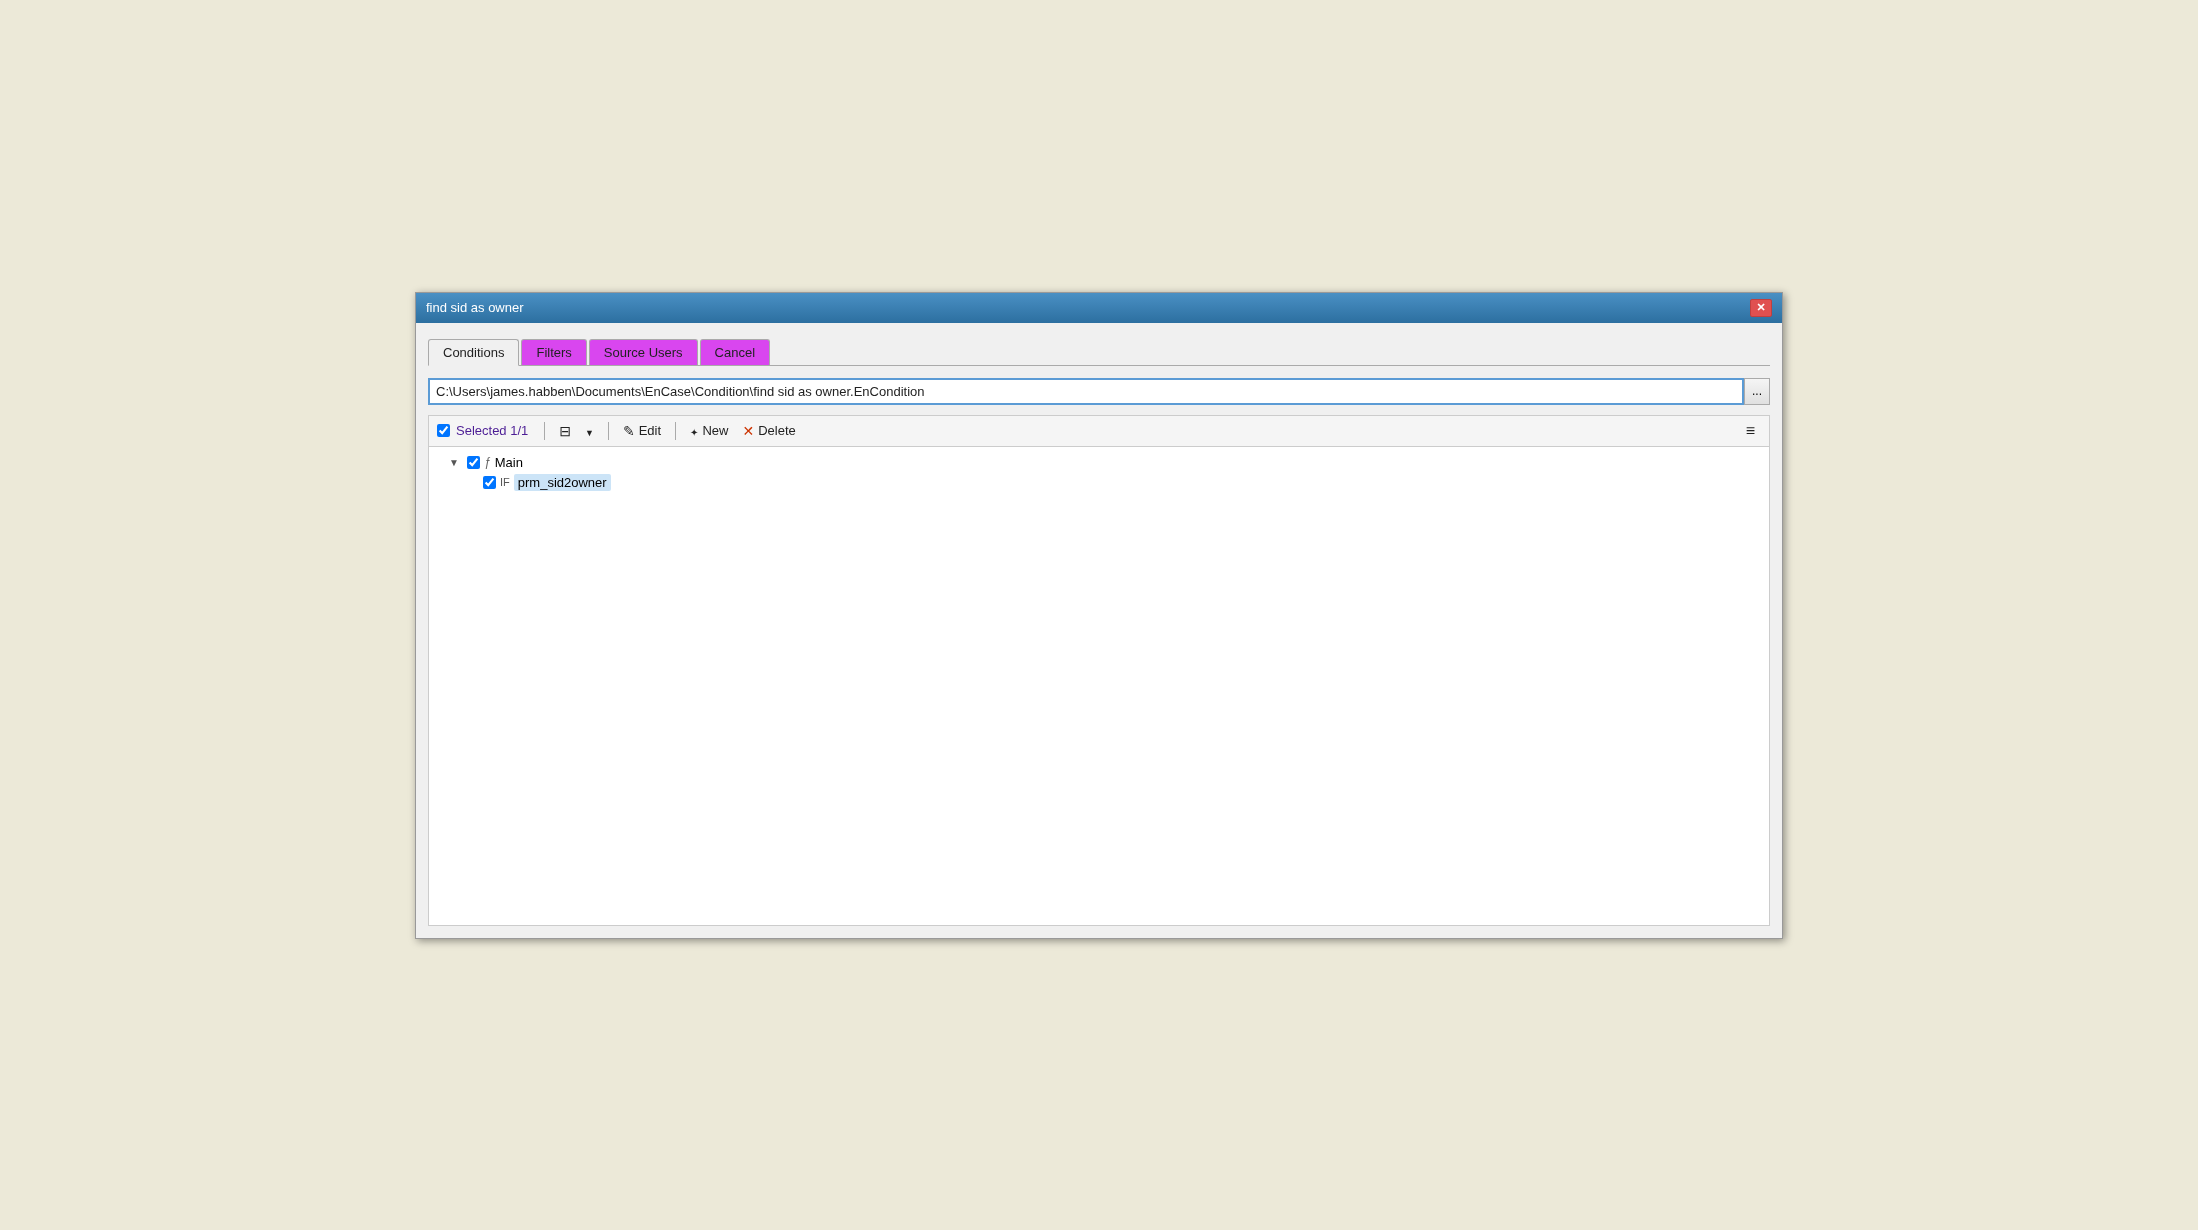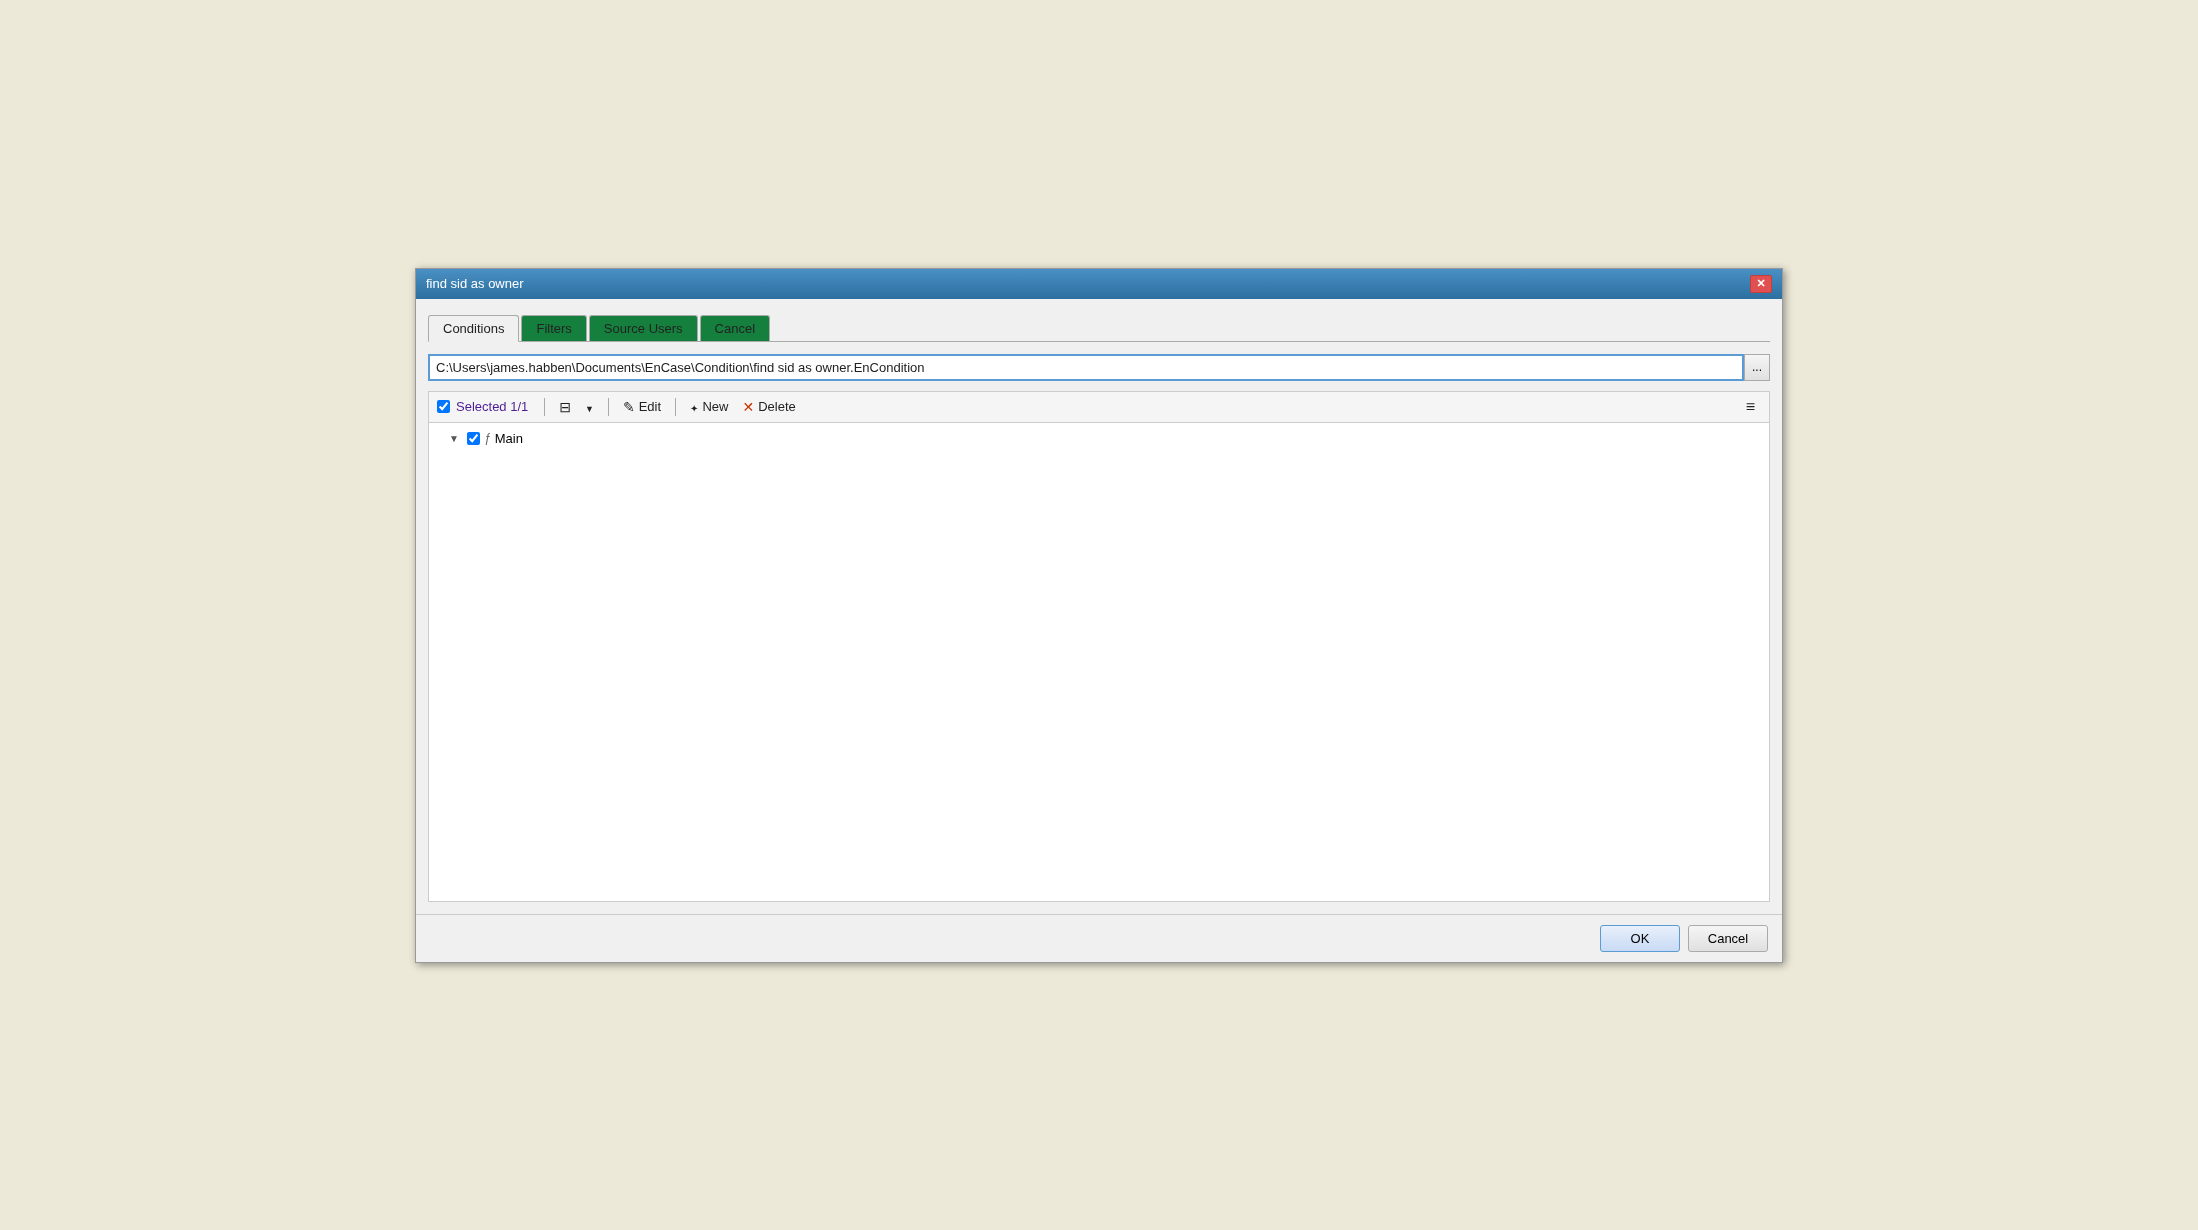--- a/index.html
+++ b/index.html
@@ -64,21 +64,21 @@
     .tabs {
       display: flex;
       border-bottom: 1px solid #aaa;
       margin-bottom: 12px;
     }
 
     .tab {
       padding: 5px 14px;
       border: 1px solid #aaa;
       border-bottom: none;
-      background: #15803d;
+      background: #d946ef;
       cursor: pointer;
       font-size: 13px;
       color: #222;
       margin-right: 2px;
       border-radius: 3px 3px 0 0;
     }
 
     .tab.active {
       background: #f0f0f0;
       border-bottom: 1px solid #f0f0f0;
@@ -306,21 +306,25 @@
     <div class="tree-area">
 
       <div class="tree-node">
         <span class="indent"></span>
         <span class="collapse-arrow">▼</span>
         <input type="checkbox" checked="" style="">
         <span class="node-icon">ƒ</span>
         <span class="node-label">Main</span>
       </div>
 
+      <div class="tree-node">
+        <span class="indent"></span>
+        <span class="indent"></span>
+        <span style="width:14px;display:inline-block;"></span>
+        <input type="checkbox" checked="" style="">
+        <span class="node-icon" style="font-style:normal; font-size:11px; color:#555;">IF</span>
+        <span class="node-label node-highlight">prm_sid2owner</span>
+      </div>
 
     </div>
   </div>
 
-  <div class="dialog-footer">
-    <button class="footer-btn primary">OK</button>
-    <button class="footer-btn">Cancel</button>
-  </div>
 </div>
 
 </body></html>

